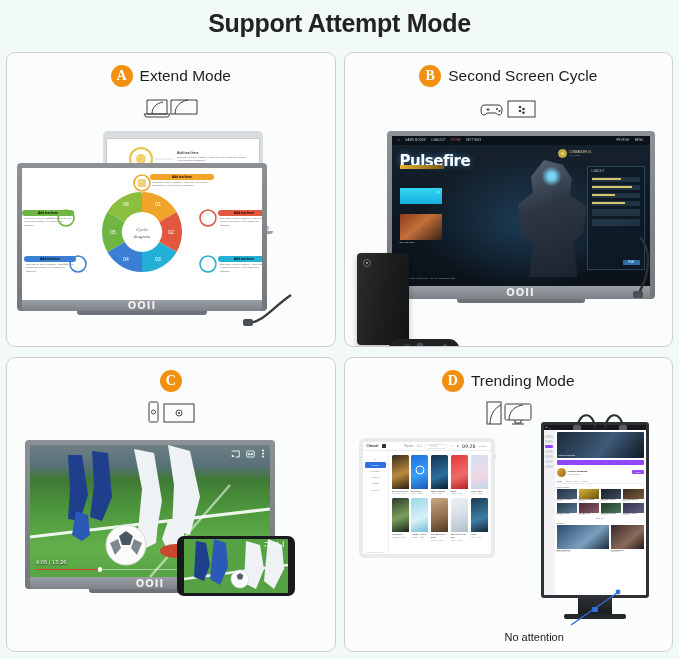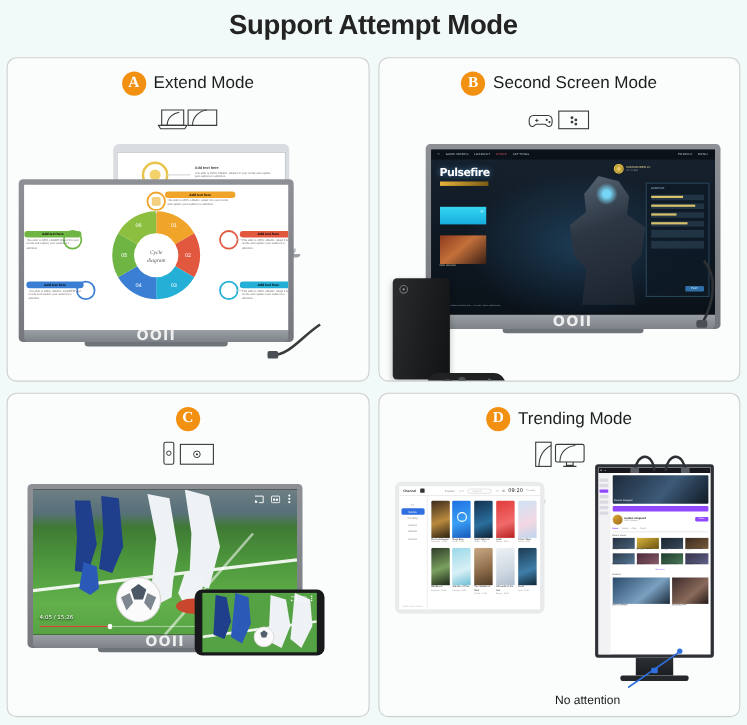--- a/index.html
+++ b/index.html
@@ -50,35 +50,35 @@
   }
   .ptitle { font-size: 15.5px; color: #1d1d1d; }
   .picon { position: absolute; top: 42px; left: 0; width: 100%;
     display: flex; align-items: flex-end; justify-content: center; gap: 3px; height: 26px; }
   .stage { position: absolute; left: 0; width: 100%; }
 
   
   .mon-body { background: linear-gradient(180deg,#8d9196 0%,#74787d 100%); border-radius: 4px; padding: 4px 4px 0 4px; position: relative; }
   .mon-screen { background: #111; overflow: hidden; position: relative; }
   .mon-chin { height: 11px; background: linear-gradient(180deg,#9aa0a5,#7d8288); display:flex; align-items:center; justify-content:center; border-radius: 0 0 4px 4px; }
-  .logo { font-size: 13px; font-weight: bold; color: #efefef; letter-spacing: 1px; font-family: "DejaVu Sans", sans-serif; }
+  .logo { font-size: 10px; font-weight: bold; color: #efefef; letter-spacing: 1px; font-family: "DejaVu Sans", sans-serif; }
 
   
   .slideA { position: absolute; background: #fff; }
   .cbtitle { font-size:3.1px; font-weight:bold; text-align:center; border-radius:6px; padding:1px 0; }
   .cbtxt { font-size:2.5px; color:#6b6b6b; line-height:1.35; padding:1px 2px; }
 
   
   .gamebg { position:absolute; inset:0;
     background:
       radial-gradient(ellipse at 52% 58%, rgba(60,140,200,.30), transparent 55%),
       linear-gradient(180deg,#16222e 0%, #101a24 45%, #0a1119 100%); }
   .gnav { position:absolute; top:0; left:0; right:0; height:9px; background:rgba(8,14,20,.82); display:flex; align-items:center; gap:5px; padding:0 6px; }
   .gnav span { font-size:2.6px; color:#c7d4de; letter-spacing:.3px; white-space:nowrap; }
-  .gtitle { position:absolute; left:8px; top:16px; font-size:10px; font-weight:bold; color:#fff;
+  .gtitle { position:absolute; left:8px; top:16px; font-size:15px; font-weight:bold; color:#fff;
     font-family:"DejaVu Sans",sans-serif; letter-spacing:-0.5px; text-shadow:0 0 6px rgba(90,180,255,.6); }
   .gsub { position:absolute; left:8px; top:29px; width:44px; height:4px; background:linear-gradient(90deg,#e8b23a,#7a5c14); }
   .gpanel { position:absolute; right:5px; top:30px; width:58px; bottom:16px; background:rgba(14,26,38,.80); border:.5px solid rgba(90,150,190,.35); }
   .grow { height:5px; margin:3px 4px; background:rgba(120,170,210,.18); position:relative; }
   .grow i { position:absolute; left:0; top:1px; height:2px; background:#d9c36a; }
   .gcard { position:absolute; left:8px; width:42px; }
   .hero { position:absolute; left:44%; top:16%; width:36%; height:78%;
     background:
       radial-gradient(circle at 50% 14%, rgba(120,220,255,.95) 0 3%, transparent 9%),
       linear-gradient(160deg, #5c6a78 0%, #2d3744 40%, #19212b 100%);
@@ -226,21 +226,21 @@
 
     <svg style="position:absolute;left:236px;top:230px;" width="60" height="60">
       <path d="M4 40 C 20 40, 30 24, 48 12" stroke="#3a3a3a" stroke-width="2.4" fill="none"></path>
       <rect x="0" y="36" width="10" height="7" rx="2" fill="#4a4f55"></rect>
     </svg>
   </div>
 
   <div class="panel">
     <div class="phead">
       <div class="badge">B</div>
-      <div class="ptitle">Second Screen Mode</div>
+      <div class="ptitle">Second Screen Cycle</div>
     </div>
     <div class="picon">
       <svg width="58" height="24" viewBox="0 0 58 24">
         <path d="M6 8h13c3 0 4 2 4 5s-1 5-3 5c-2 0-2-2-4-2h-7c-2 0-2 2-4 2-2 0-3-2-3-5s1-5 4-5z" fill="none" stroke="#3a3a3a" stroke-width="1"></path>
         <path d="M9 11v3M7.5 12.5h3" stroke="#3a3a3a" stroke-width=".9"></path>
         <circle cx="18" cy="12" r="1" fill="#3a3a3a"></circle>
           <circle cx="20.5" cy="14" r="1" fill="#3a3a3a"></circle>
         <rect x="29" y="4" width="27" height="16" fill="none" stroke="#3a3a3a" stroke-width="1"></rect>
         <circle cx="41" cy="10" r="1.3" fill="#3a3a3a"></circle>
           <circle cx="44.5" cy="12" r="1.3" fill="#3a3a3a"></circle>

